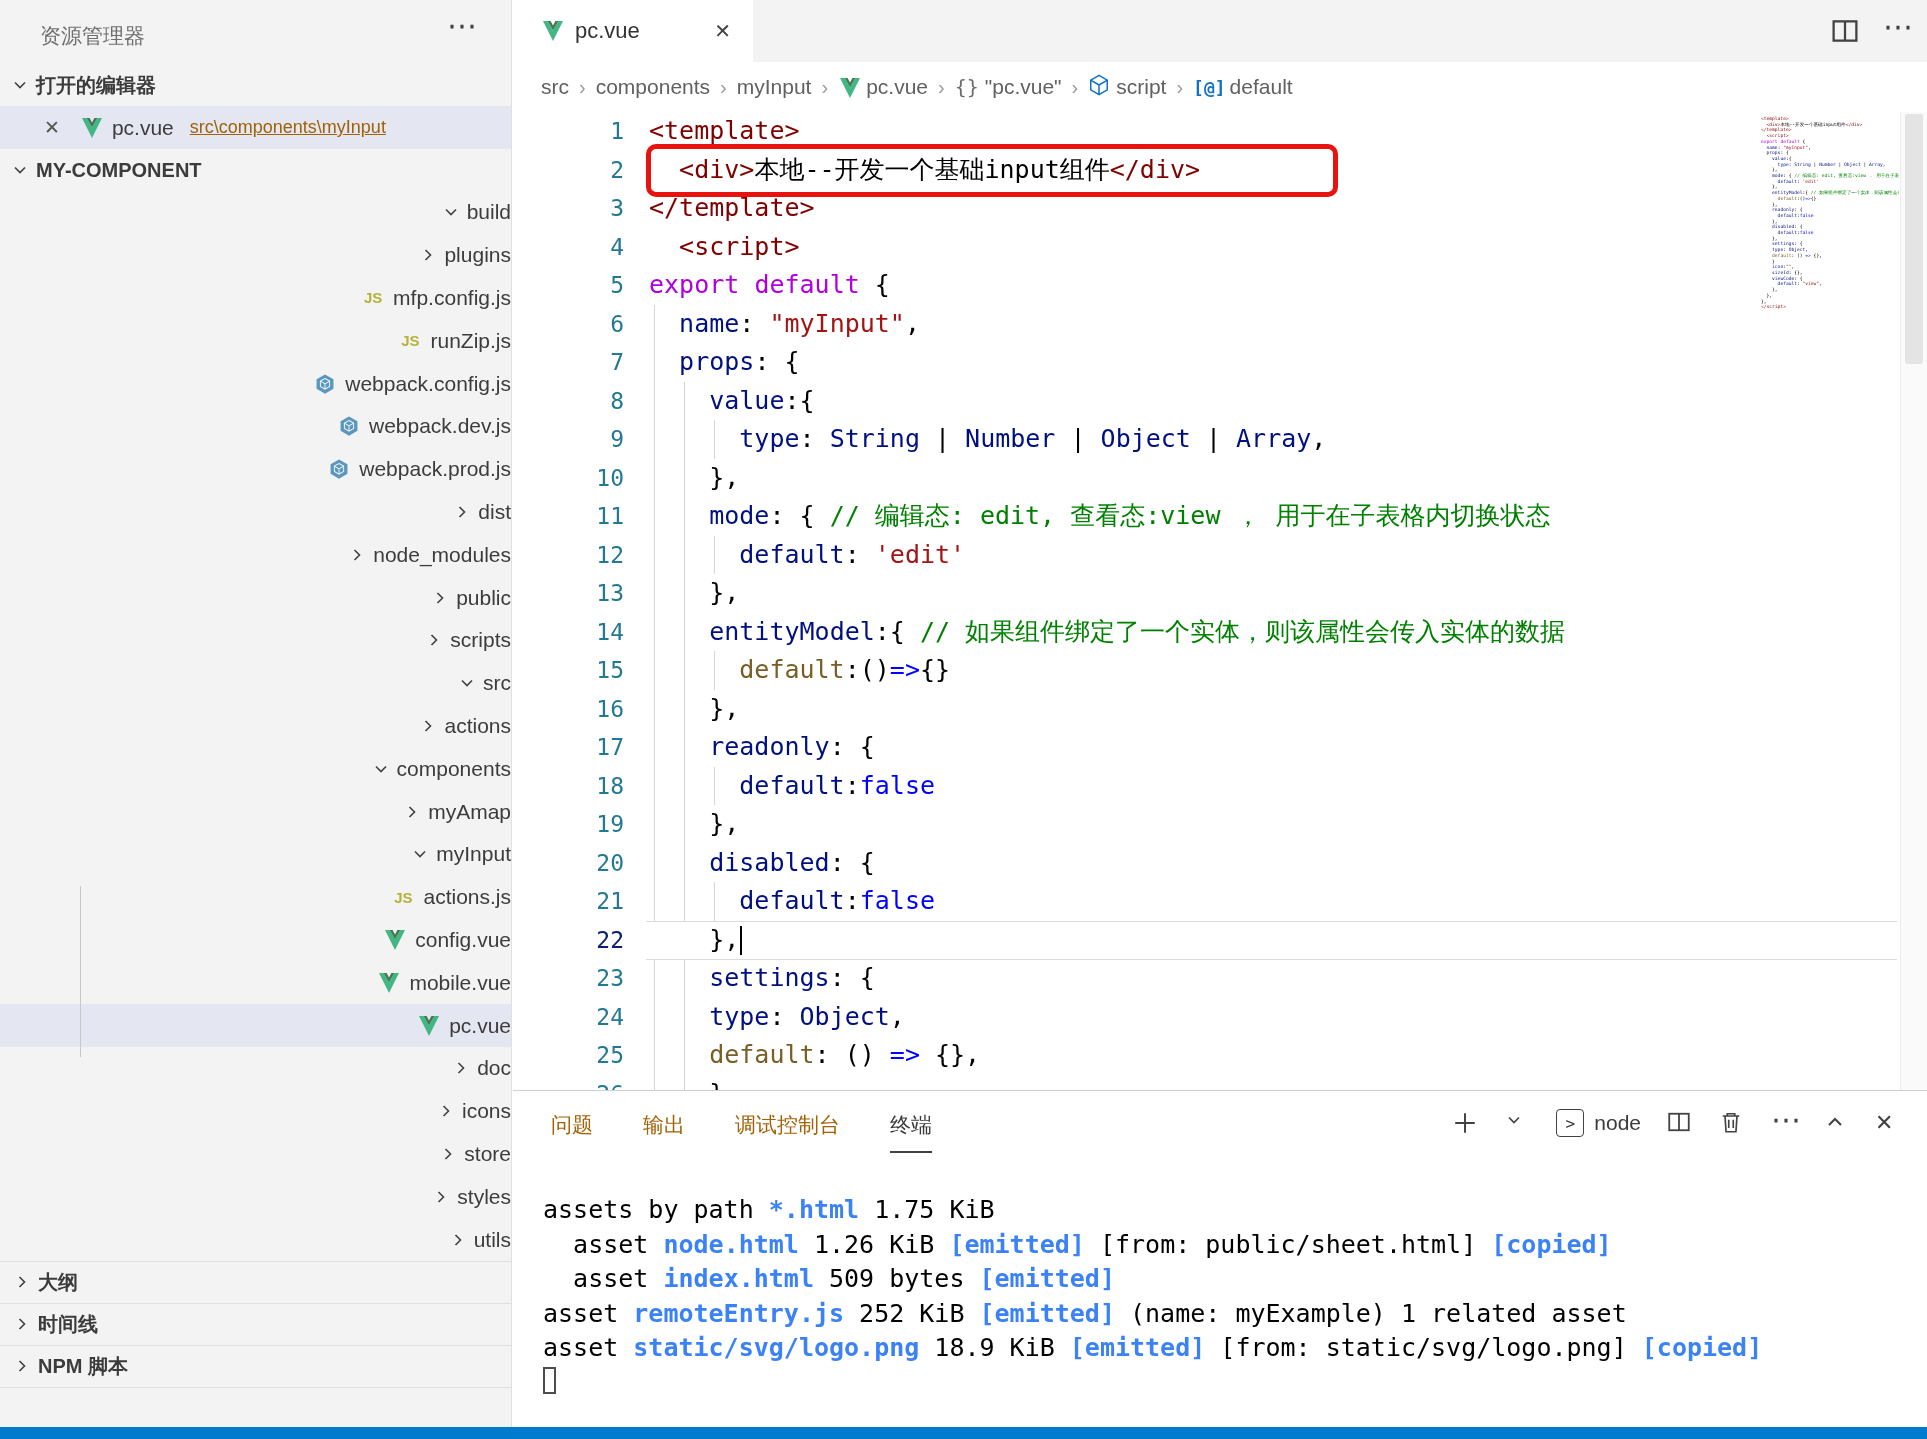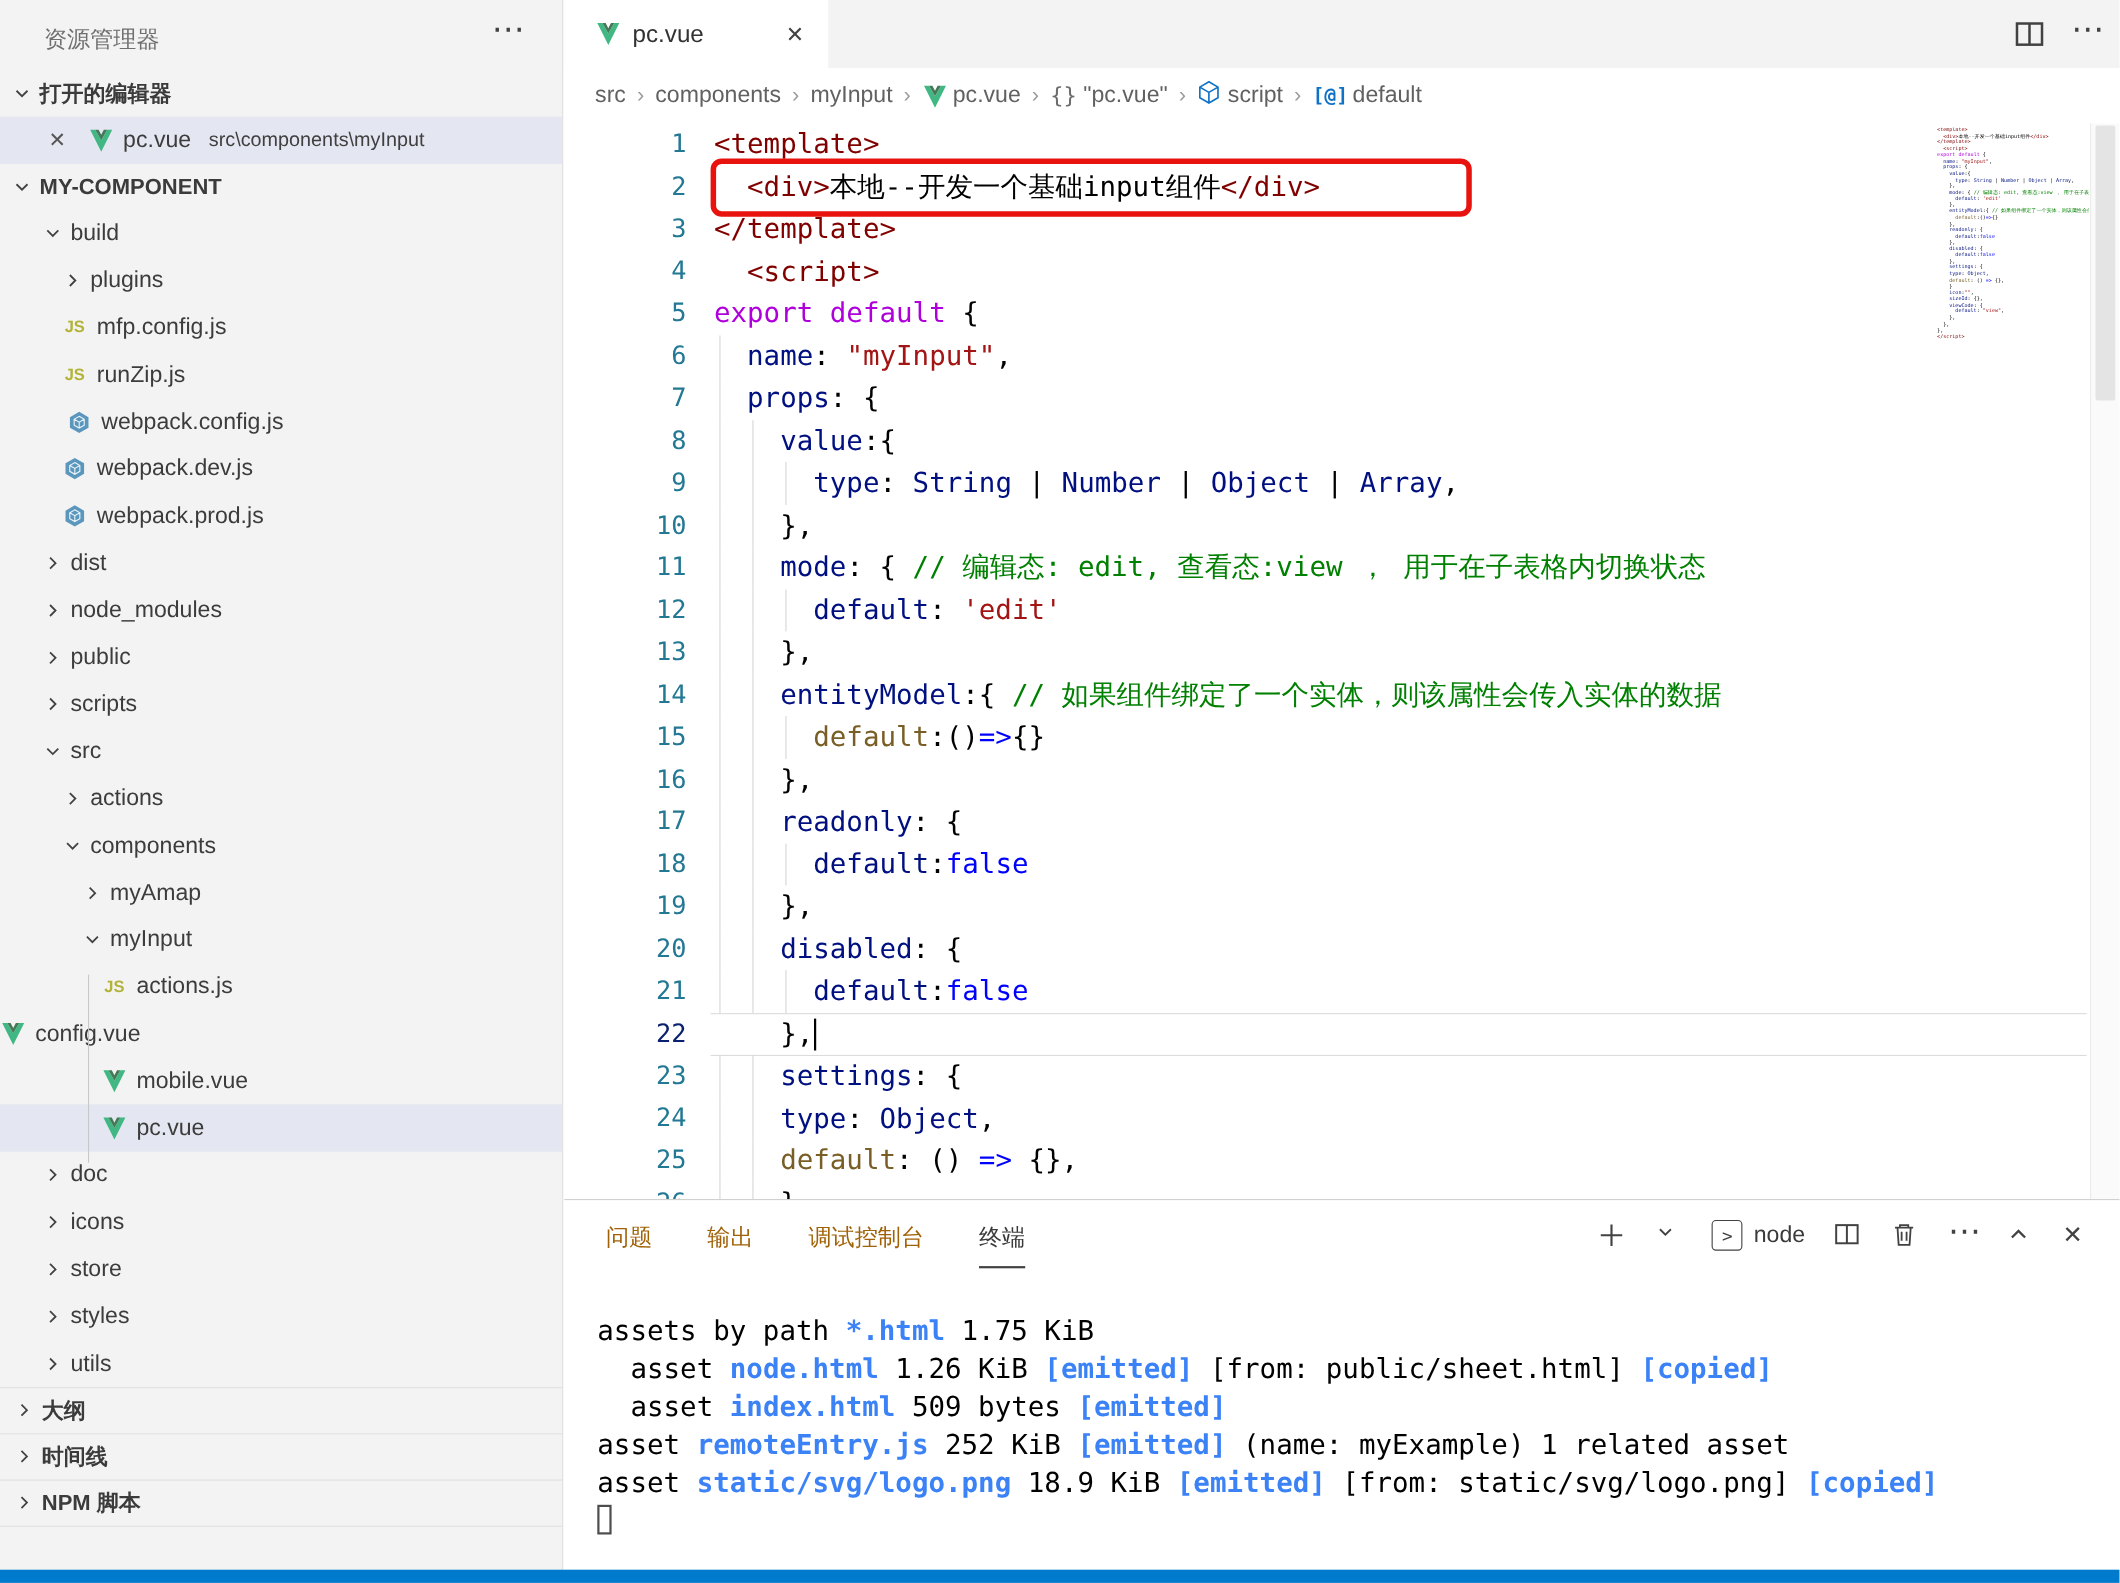--- a/index.html
+++ b/index.html
@@ -14,23 +14,23 @@
   .sb-title-row { height:64px; padding:22px 28px 0 40px; display:flex; align-items:flex-start;
                   color:#6f6f6f; font-size:21px; position:relative; }
   .sb-title-more { position:absolute; right:32px; top:8px; font-size:30px; color:#424242; cursor:pointer; letter-spacing:2px;}
   .sb-header { height:42px; display:flex; align-items:center; padding-left:10px;
                font-weight:bold; font-size:20px; color:#3b3b3b; }
   .sb-header .cvr, .trow .cvr { width:20px; height:20px; flex:0 0 20px; margin-right:6px; }
   .open-item { height:43px; display:flex; align-items:center; background:#e4e6f1; padding-left:44px; }
   .open-item .xicon { font-size:19px; color:#555; margin-right:20px; }
   .open-item .fico { width:24px; height:22px; margin-right:8px; }
   .open-item .fname { font-size:21px; color:#3c3c3c; }
-  .open-item .fpath { font-size:18px; color:#404040; margin-left:16px; }
+  .open-item .fpath { font-size:18px; color:#a16207; margin-left:16px;text-decoration:underline; }
   #tree { position:relative; }
-  .trow { height:42.8px; display:flex; align-items:center; font-size:21px; color:#3c3c3c; cursor:pointer; }
+  .trow { height:42.8px; display:flex; align-items:center; font-size:21px; color:#3c3c3c; cursor:pointer;justify-content:flex-end; }
   .trow.selected { background:#e4e6f1; }
   .trow .fico { width:24px; height:22px; flex:0 0 24px; margin-right:8px; display:flex; align-items:center; justify-content:center;}
   .jsicon { font-family:"Liberation Sans",sans-serif; font-weight:bold; font-size:15px; color:#b3b33a; }
   .tree-guide { position:absolute; width:1px; background:#c8c8c8; left:80px; }
   .sb-bottom { border-top:1px solid #e0e0e0; }
   .sb-bottom .sb-header { border-bottom:1px solid #e0e0e0; height:42px; }
 
   
   .editor-region { position:absolute; left:513px; top:0; right:0; height:1427px; background:#fff; }
   .tabbar { position:absolute; left:0; top:0; right:0; height:62px; background:#f3f3f3; display:flex; }

